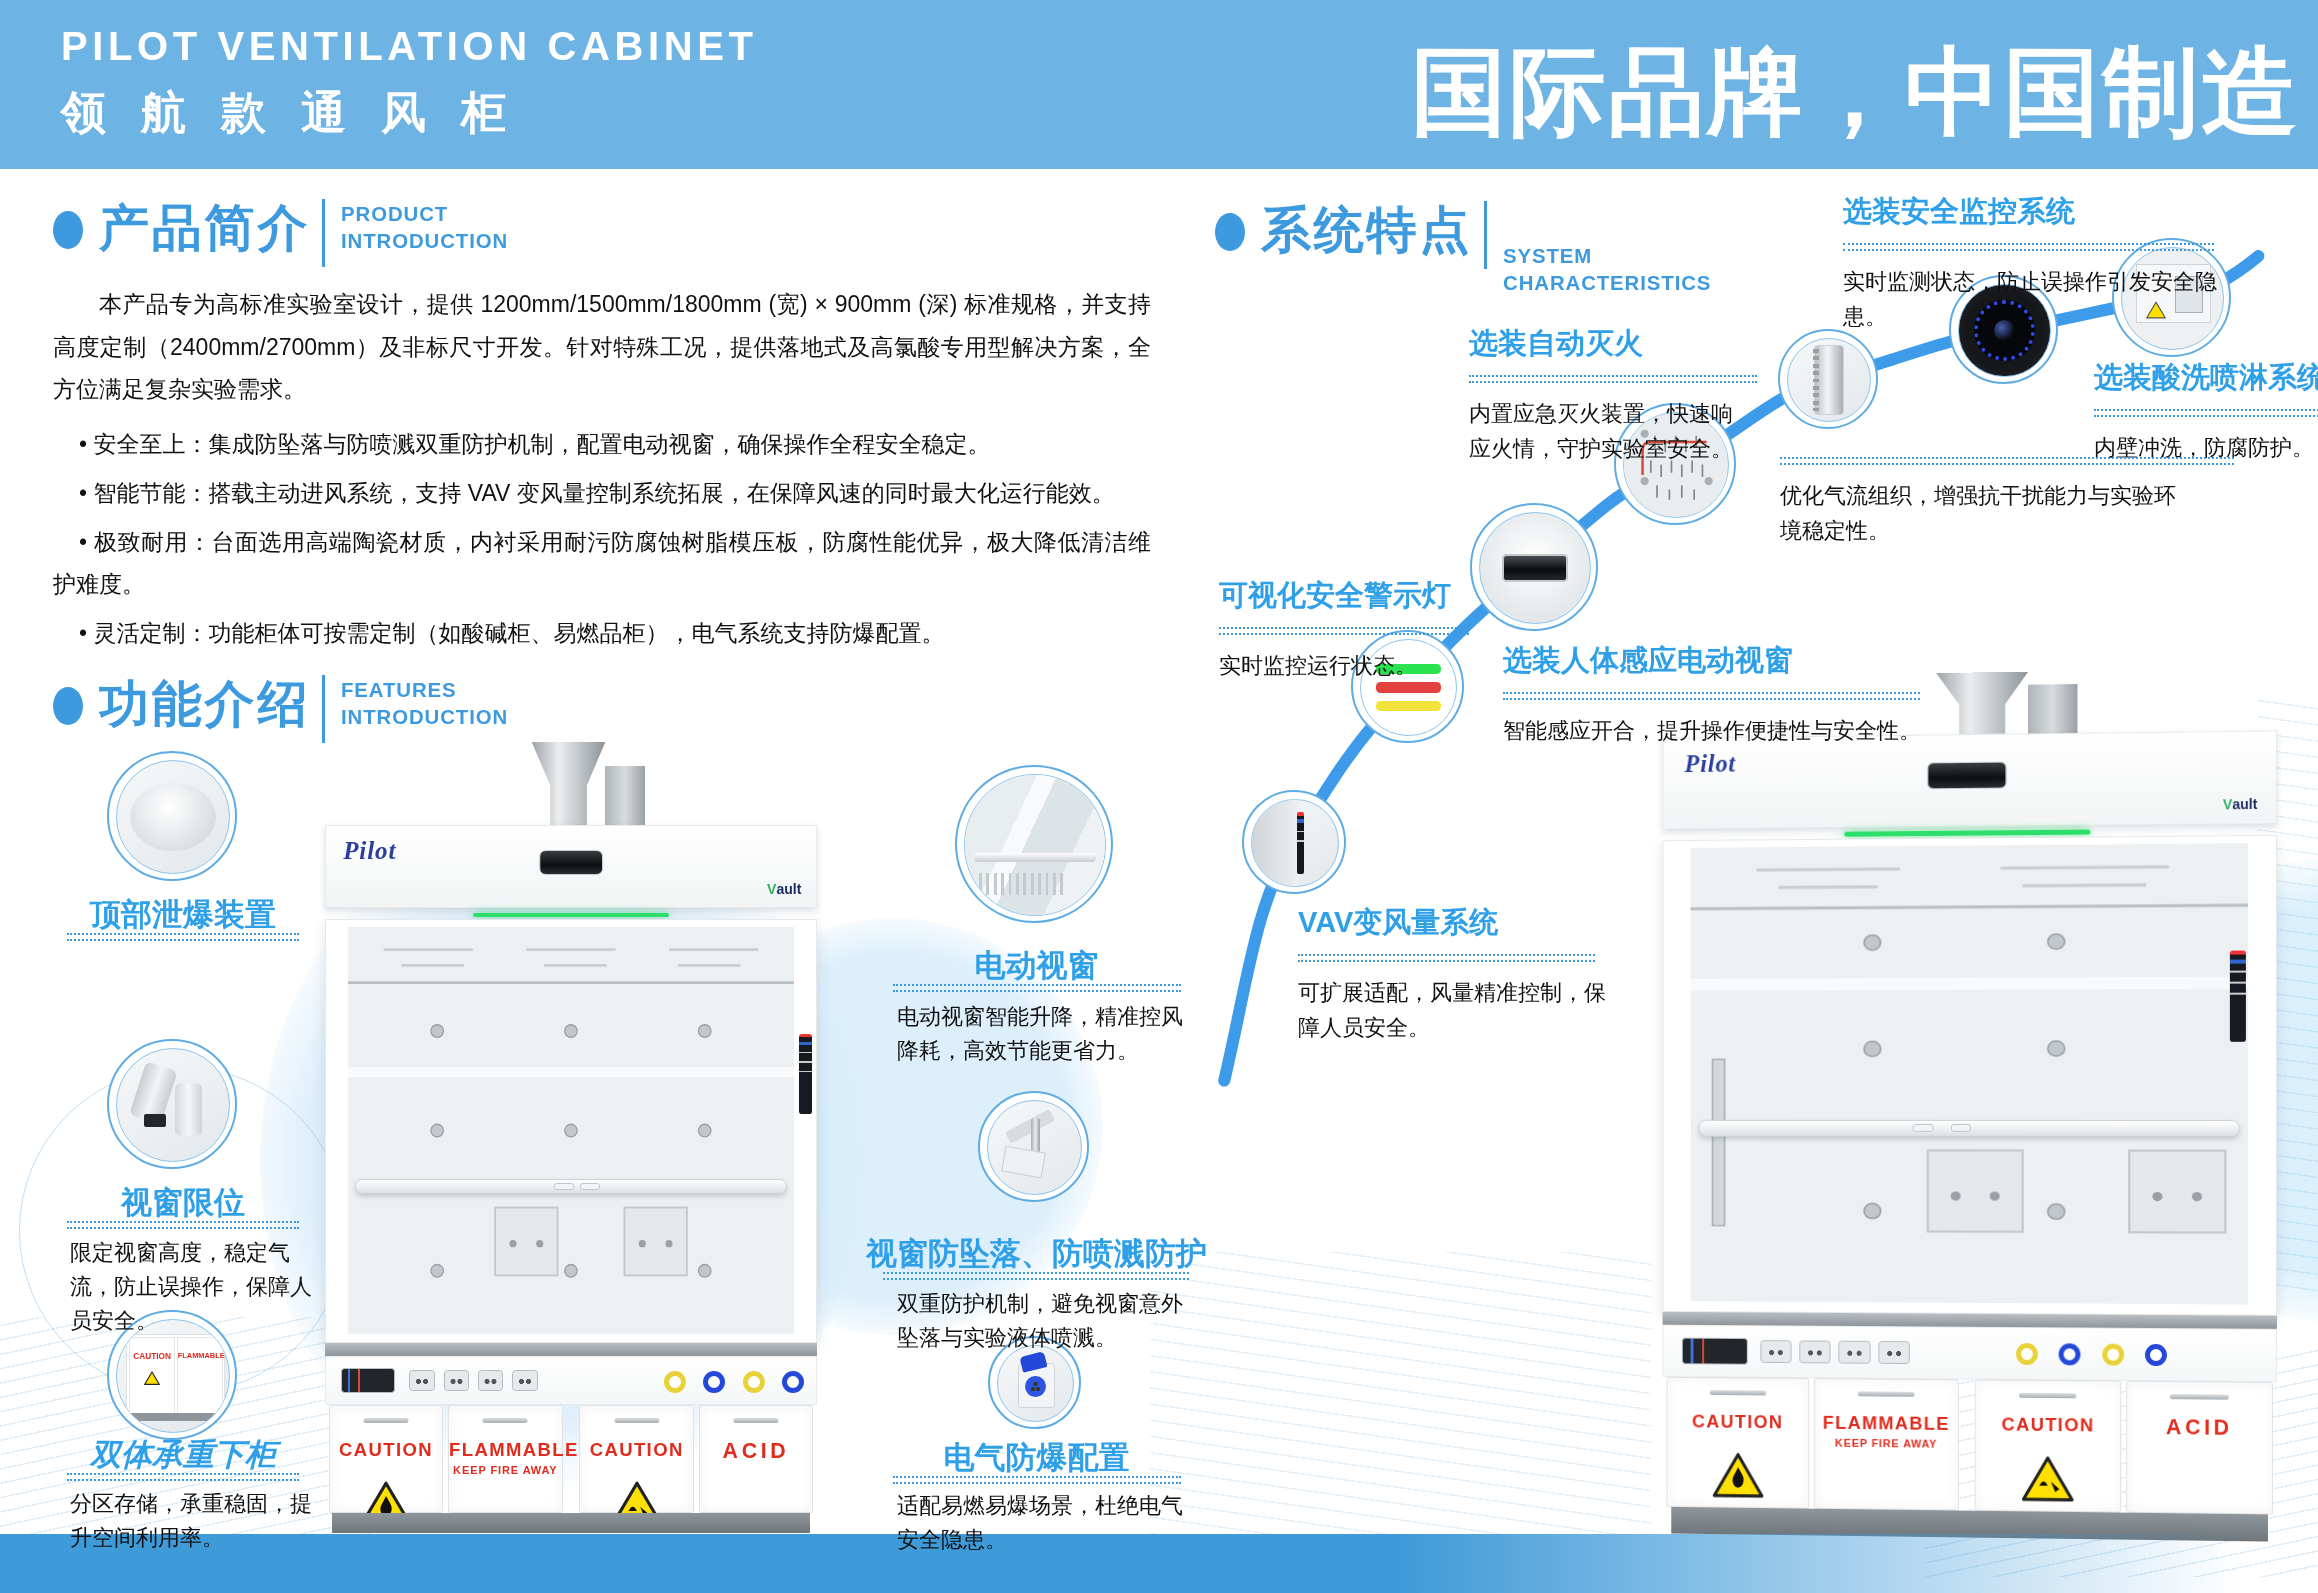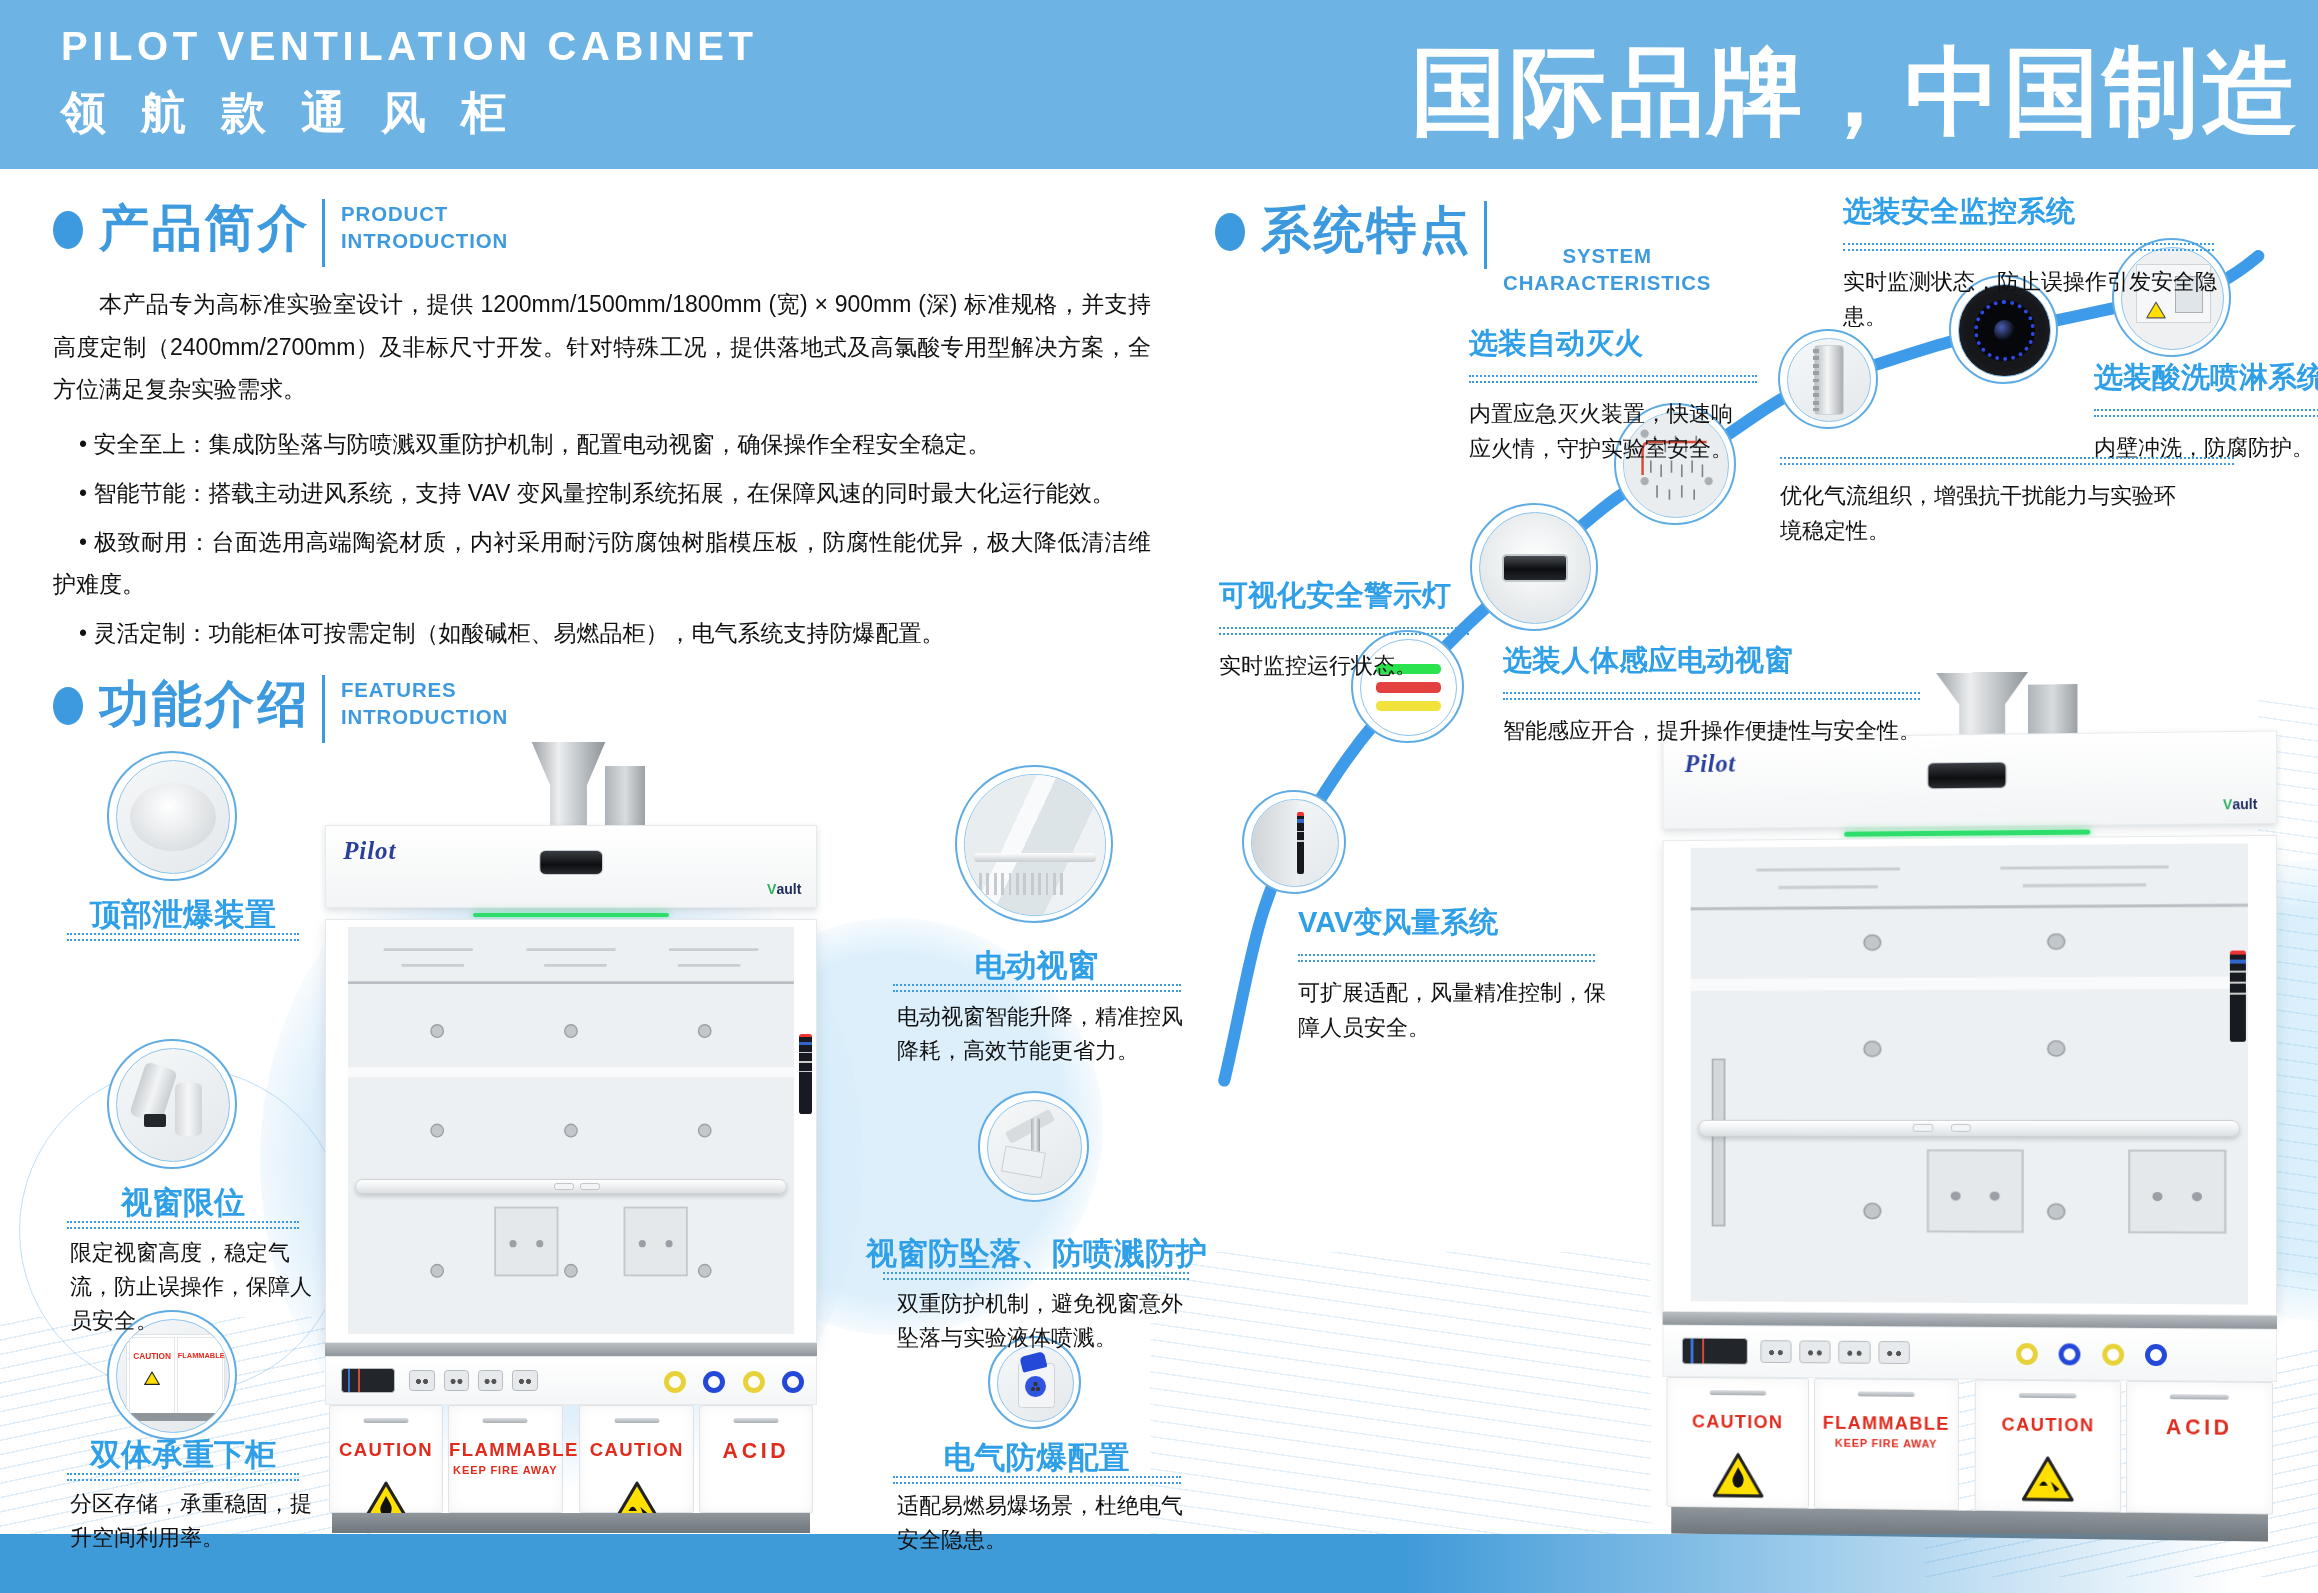--- a/index.html
+++ b/index.html
@@ -173,21 +173,21 @@
             <polygon points="50,6 96,84 4,84" fill="#FFE000" stroke="#222" stroke-width="7" stroke-linejoin="round"></polygon>
           </svg>
         </div>
         <div style="flex:1;border:0.9px solid #e4e7e9;position:relative;">
           <div style="position:absolute;top:18%;width:100%;text-align:center;font-size:7.4px;font-weight:700;color:#E02B1D;">FLAMMABLE</div>
         </div>
       </div>
       <div style="position:absolute;left:12%;bottom:10%;width:76%;height:7%;background:#8e969c;"></div>
     </div>
   </div>
-  <div class="feat-title" style="left:53px;top:1434px;width:260px;">双体承重下柜</div>
+  <div class="feat-title" style="left:53px;top:1434px;width:260px;font-style:italic;">双体承重下柜</div>
   <div class="tdots feat-dots" style="left:67px;top:1473px;width:232px;"></div>
   <div class="feat-desc" style="left:70px;top:1487px;width:246px;">分区存储，承重稳固，提升空间利用率。</div>
 
   <div class="pcirc" style="left:955px;top:765px;width:158px;height:158px;">
     <div class="pcirc-in">
       <div style="position:absolute;inset:0;background:linear-gradient(115deg,#e8edf0 0 35%,#f8fafb 35% 45%,#dde4e8 45% 70%,#eef2f4 70%);"></div>
       <div style="position:absolute;left:6%;top:56%;width:88%;height:6%;background:linear-gradient(#ffffff,#c7ccd0);border-radius:3.7px;"></div>
       <div style="position:absolute;left:10%;top:70%;width:60%;height:16%;background:repeating-linear-gradient(90deg,#c4cacd 0 2.8px,transparent 2.8px 7.4px);"></div>
     </div>
   </div>
@@ -305,21 +305,21 @@
         </svg>
       </div>
       <div class="door">
         <div class="door-handle"></div>
         <div class="door-label" style="font-size:21.3px;letter-spacing:3.7px;">ACID</div>
       </div>
     </div>
     <div class="cab-plinth" style="top:97.5%;height:2.5%;"></div>
   </div>
 
-  <div class="sec" style="left:1215px;top:197px;width:696px;height:93px;text-align:center;">
+  <div class="sec" style="left:1215px;top:197px;width:696px;height:93px;">
     <div class="sec-dot"></div>
     <div class="sec-zh">系统特点</div>
     <div class="sec-vline" style="left:269px;"></div>
     <div class="sec-en" style="left:288px;margin-top:40px;">
       <div>SYSTEM</div>
       <div>CHARACTERISTICS</div>
     </div>
   </div>
 
   <svg class="curve-svg" width="2333" height="1594" viewBox="0 0 5031 3437">

